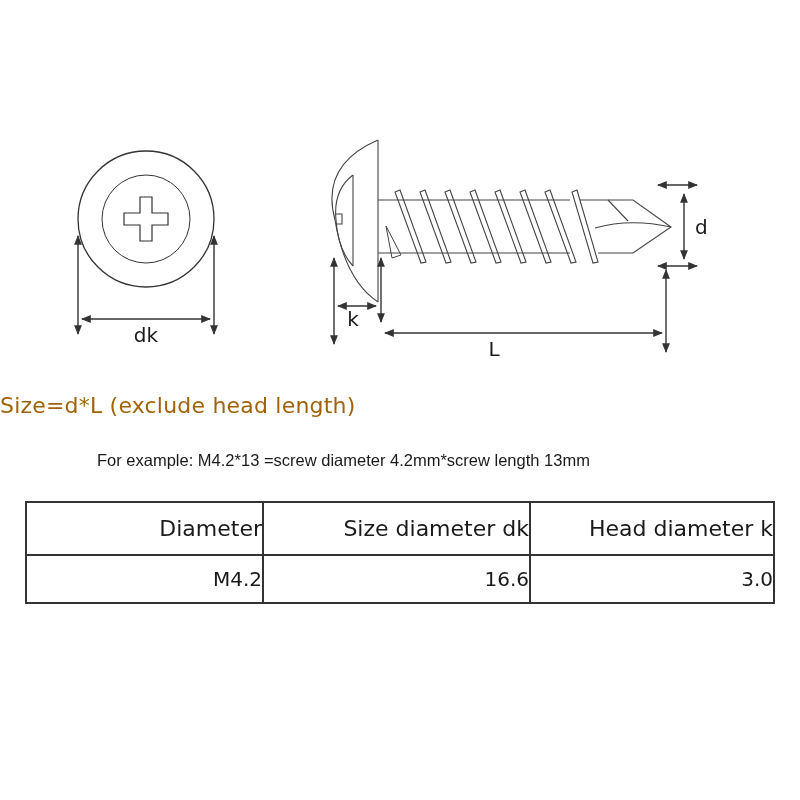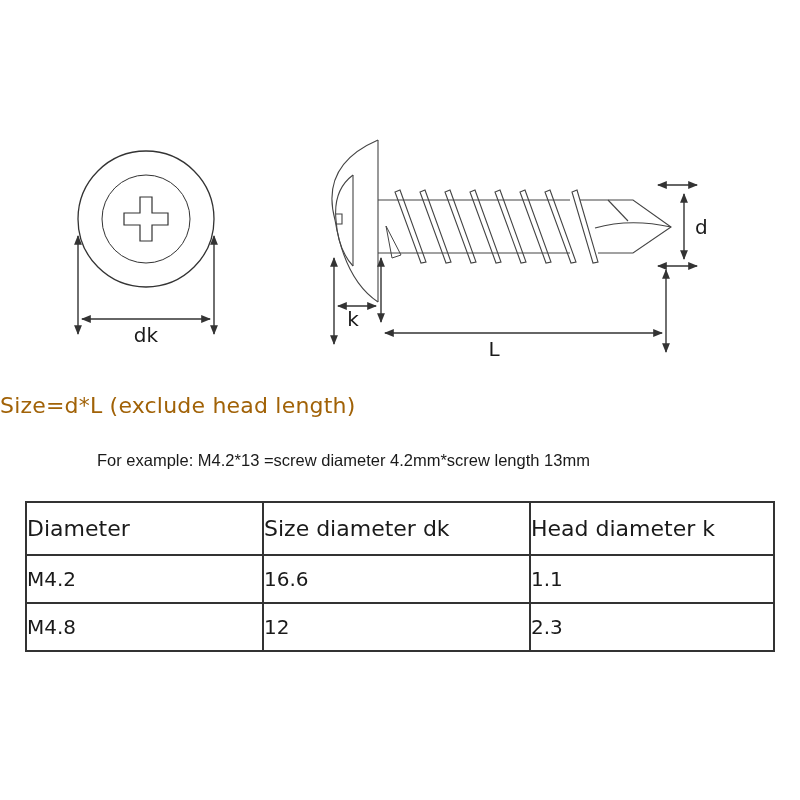--- a/index.html
+++ b/index.html
@@ -1,21 +1,21 @@
 <!DOCTYPE html>
 <html><head>
 <meta charset="utf-8">
 <style>
   html, body { margin: 0; padding: 0; background: #ffffff; }
   body { width: 800px; height: 800px; position: relative; overflow: hidden; font-family: "DejaVu Sans", "Liberation Sans", sans-serif; color: #1a1a1a; }
   #diagram { position: absolute; left: 0; top: 0; width: 800px; height: 400px; }
   .caption-main { position: absolute; left: 0; width: 800px; top: 393px; text-align: left; font-size: 22px; color: #a16207; letter-spacing: 0.2px; }
   .caption-sub { position: absolute; left: 61px; top: 451px; font-size: 16.5px; color: #1a1a1a; white-space: nowrap; font-family: "Liberation Sans", sans-serif; margin-left: 36px; }
   table.spec { position: absolute; left: 25px; top: 501px; width: 748px; border-collapse: collapse; table-layout: fixed; }
-  table.spec th, table.spec td { border: 2px solid #333; text-align: left; font-weight: normal; color: #1a1a1a; padding: 0; }
+  table.spec th, table.spec td { border: 2px solid #333; text-align: right; font-weight: normal; color: #1a1a1a; padding: 0; }
   table.spec th { height: 51px; font-size: 22px; }
   table.spec td { height: 46px; font-size: 20px; margin-top: 28px; }
   col.c1 { width: 237px; } col.c2 { width: 267px; } col.c3 { width: 244px; }
   .dim-label { font-family: "DejaVu Sans", sans-serif; font-size: 20px; fill: #1a1a1a; }
 </style>
 </head>
 <body>
 
 <svg id="diagram" viewBox="0 0 800 400" xmlns="http://www.w3.org/2000/svg">
   <defs>
@@ -99,21 +99,16 @@
     <tr>
       <th>Diameter</th>
       <th>Size diameter dk</th>
       <th>Head diameter k</th>
     </tr>
   </thead>
   <tbody>
     <tr>
       <td>M4.2</td>
       <td>16.6</td>
-      <td>1.1</td>
-    </tr>
-    <tr>
-      <td>M4.8</td>
-      <td>12</td>
-      <td>2.3</td>
+      <td>3.0</td>
     </tr>
   </tbody>
 </table>
 
 </body></html>

